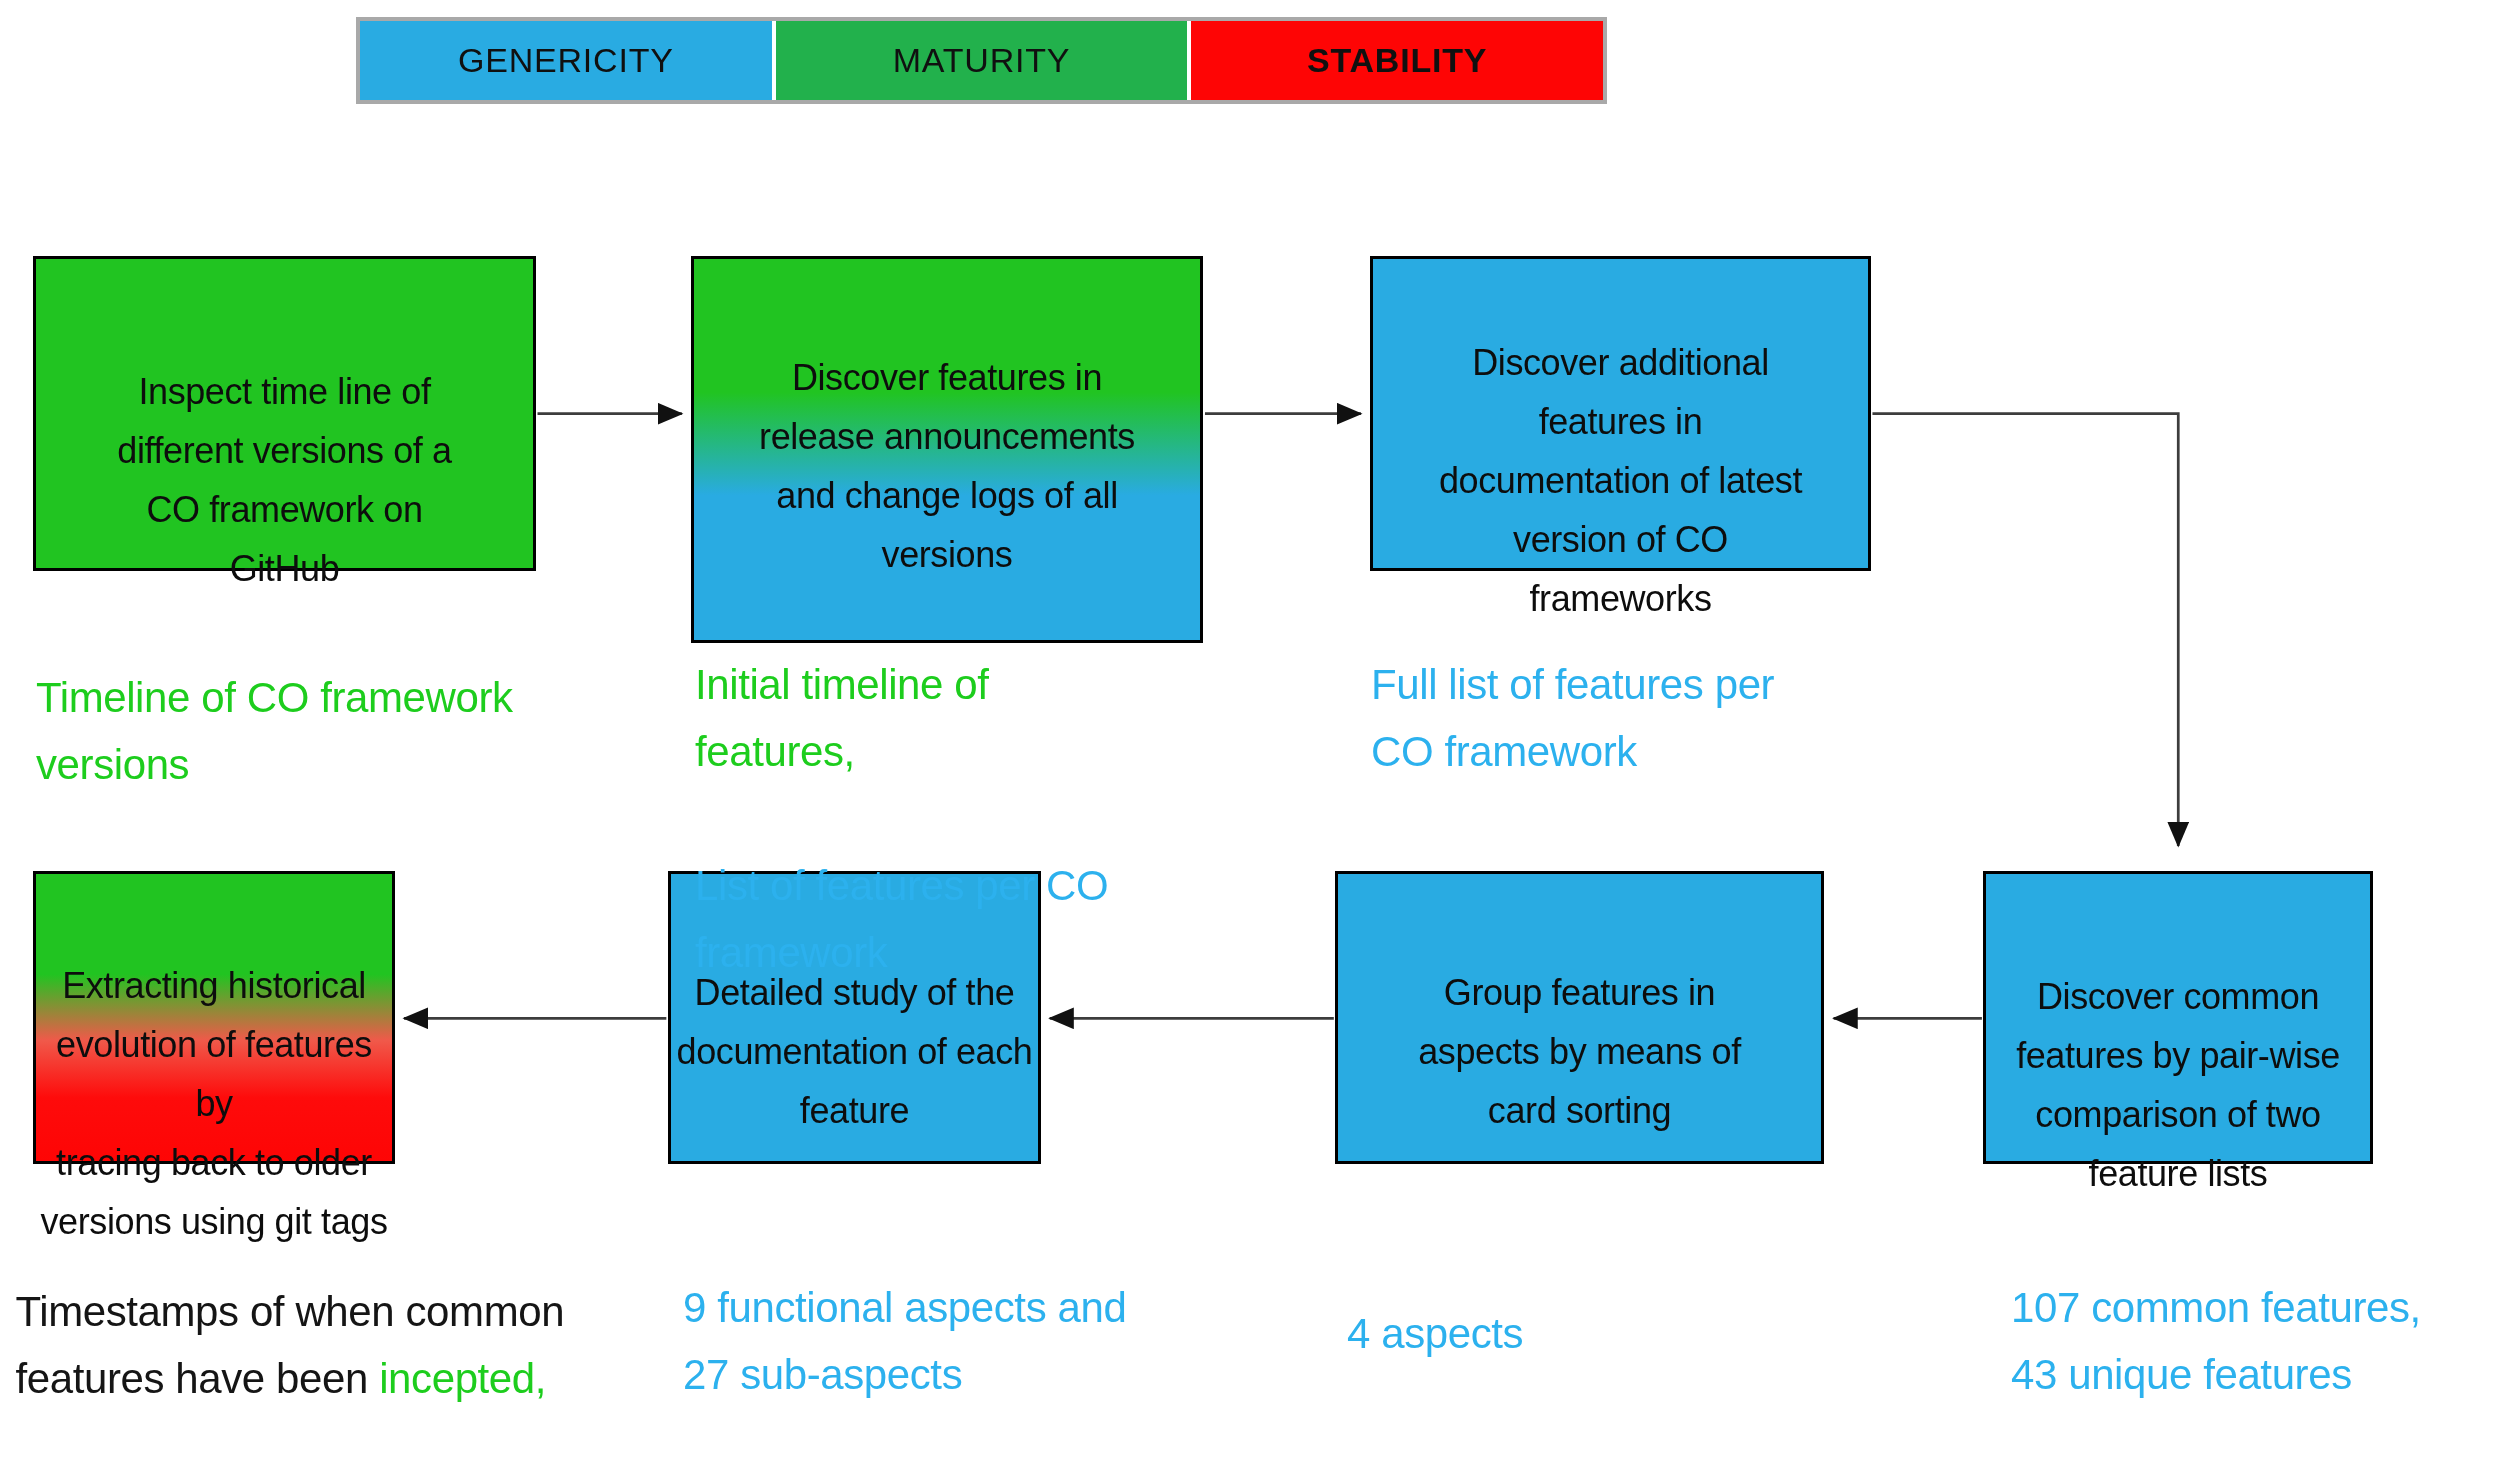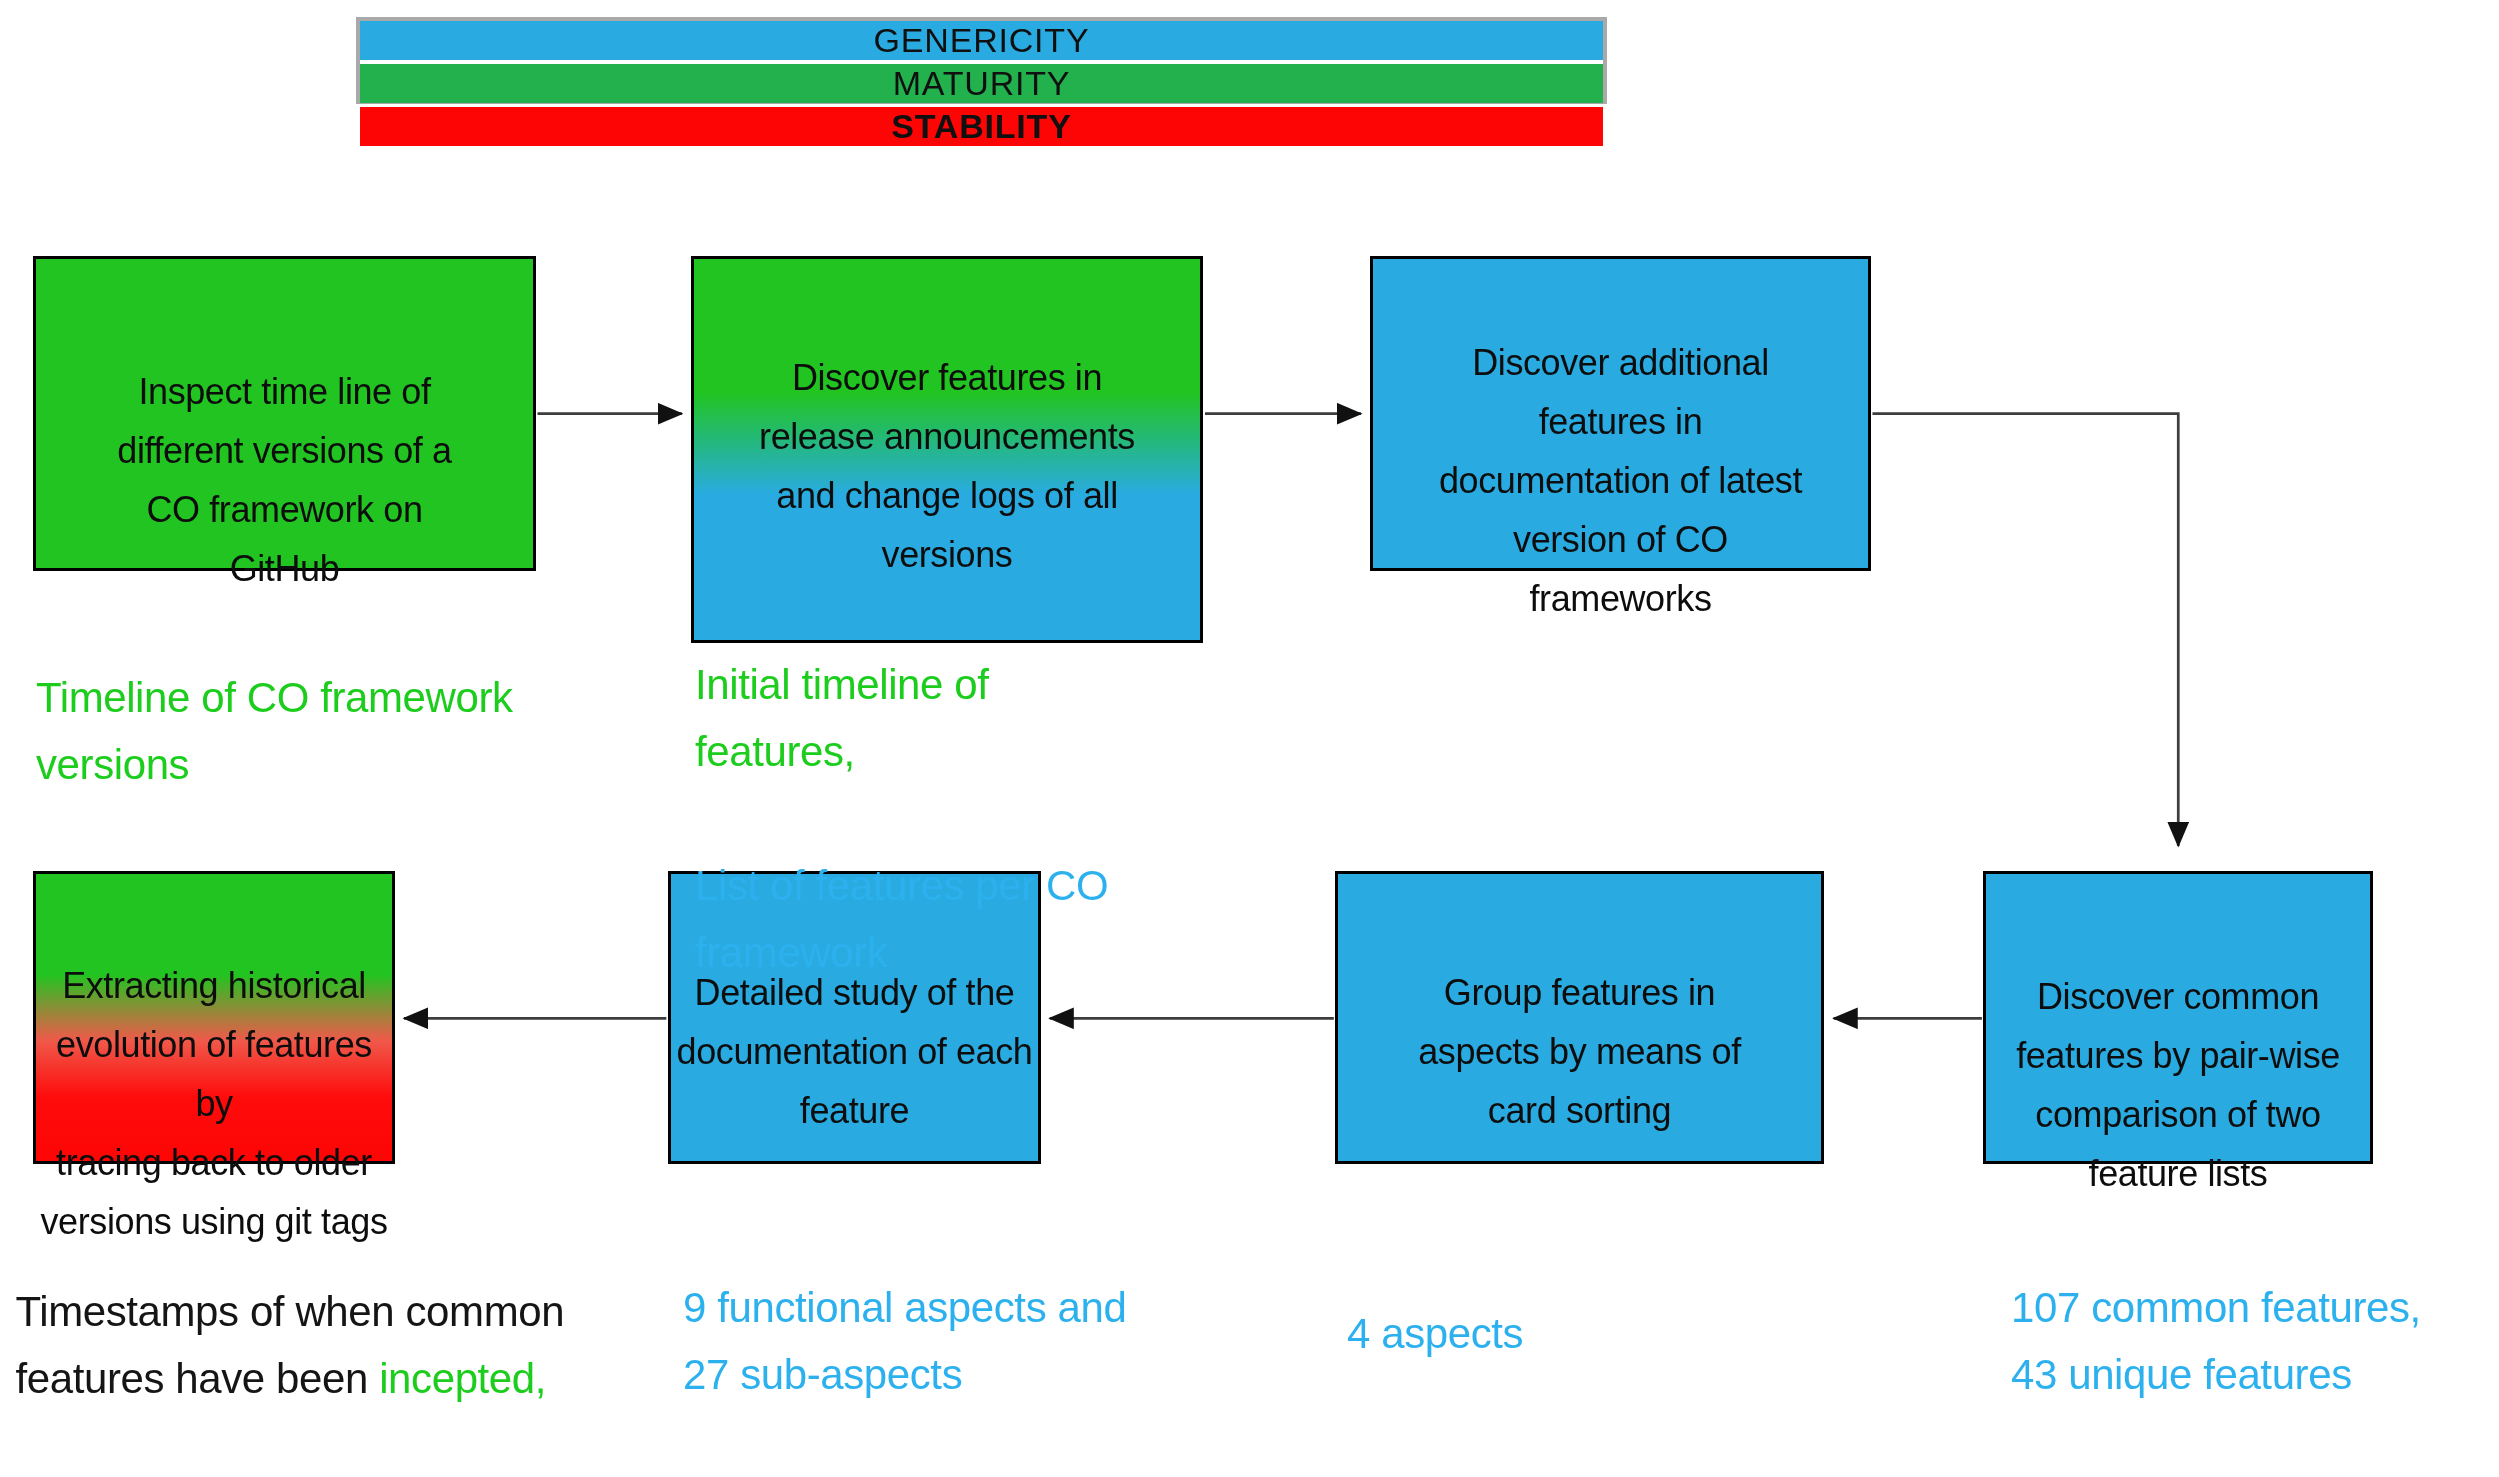--- a/index.html
+++ b/index.html
@@ -9,21 +9,21 @@
     background:#ffffff;
     font-family:"Liberation Sans", sans-serif;
     overflow:hidden;
   }
 
   
   .legend {
     position:absolute; left:356px; top:17px; width:1251px; height:87px;
     border:4.7px solid var(--legend_border);
     box-sizing:border-box;
-    display:flex; gap:3.9px; background:#ffffff;flex-direction:column;
+    display:flex; gap:3.9px; background:#ffffff;
   }
   .legend-cell {
     flex:1 1 0;
     display:flex; align-items:center; justify-content:center;
     font-size:34px; letter-spacing:0.8px; color:#101010;
   }
 
   
   .box {
     position:absolute;
@@ -150,20 +150,24 @@
 versions</span>
   </div>
 
   <div class="lbl" style="left:695px; top:584px;">
     <span class="t-green">Initial timeline of
 features,</span><br>
     <span class="t-blue">List of features per CO
 framework</span>
   </div>
 
+  <div class="lbl t-blue" style="left:1371px; top:584px;">
+    <span>Full list of features per
+CO framework</span>
+  </div>
 
   <div class="lbl t-blue" style="left:2011px; top:1207px;">
     <span>107 common features,
 43 unique features</span>
   </div>
 
   <div class="lbl t-blue" style="left:1347px; top:1233px;">
     <span>4 aspects</span>
   </div>
 

